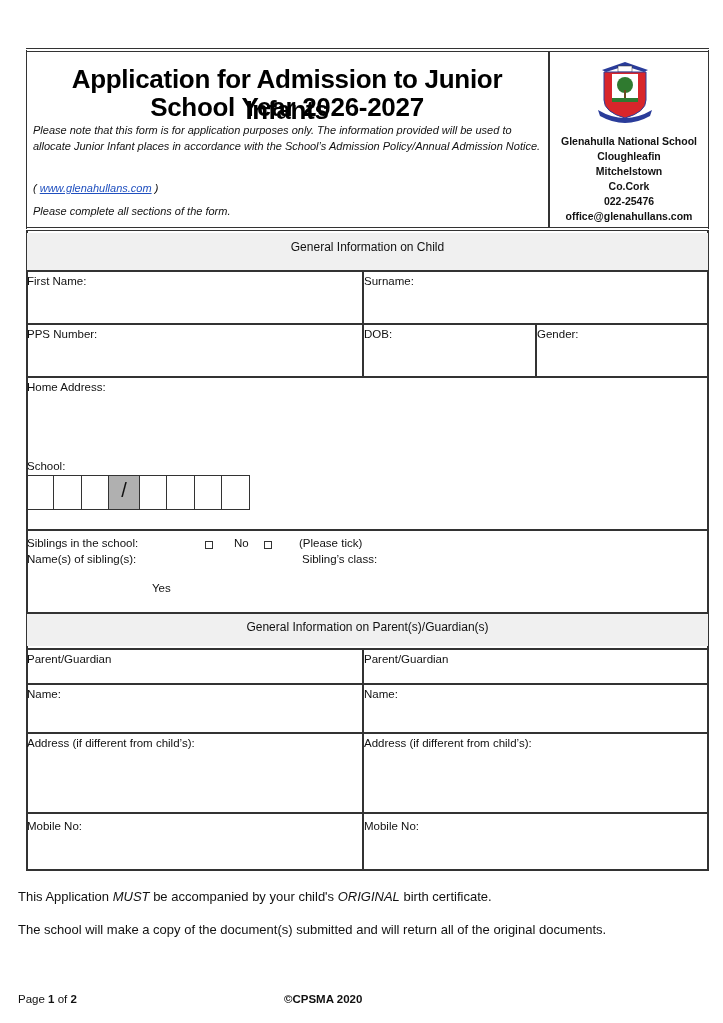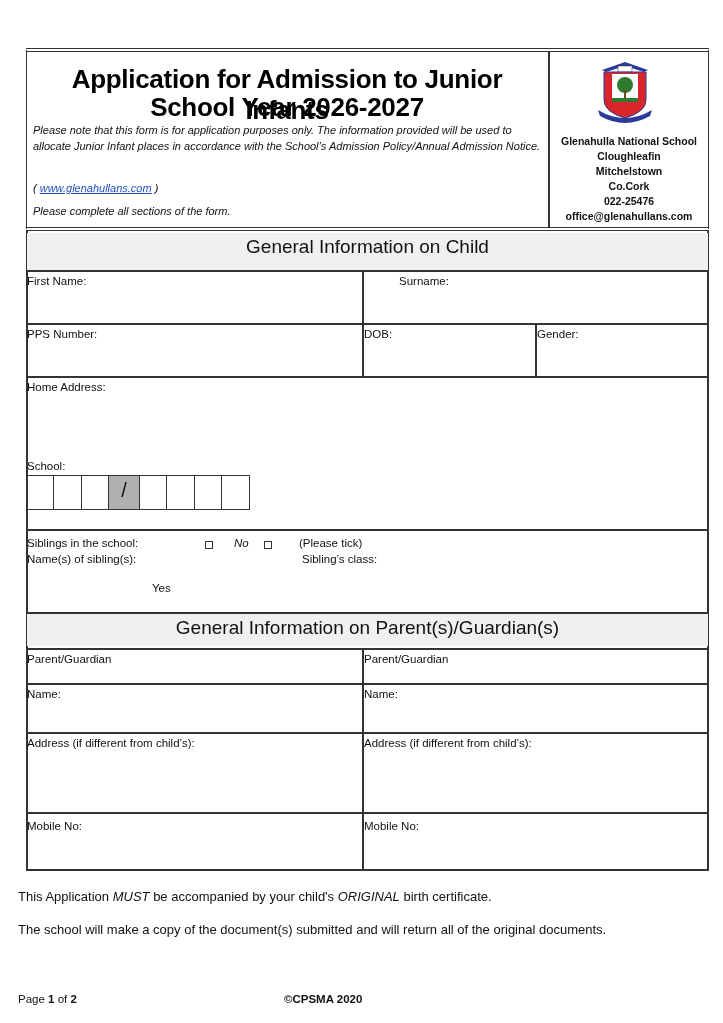--- a/index.html
+++ b/index.html
@@ -31,21 +31,21 @@
     position: absolute; left: 550px; top: 134px; width: 158px; text-align: center;
     font-weight: bold; font-size: 10.5px; line-height: 15px; color: #111;
   }
 
   
   .frame-left { position: absolute; left: 26px; top: 231px; width: 1.5px; height: 640px; background: #333; }
   .frame-right { position: absolute; left: 707px; top: 231px; width: 1.5px; height: 640px; background: #333; }
 
   .section-head {
     position: absolute; left: 27px; width: 681px; background: #f0f0f0; text-align: center;
-    font-size: 19px; color: #111;
+    font-size: 12px; color: #111;
   }
   .hline { position: absolute; height: 1.5px; background: #333; }
   .vline { position: absolute; width: 1.5px; background: #333; }
 
   .label { position: absolute; font-size: 11.5px; color: #111; white-space: nowrap; }
 
   .eircode { position: absolute; left: 26px; top: 475px; height: 35px; display: flex; border: 1.5px solid #333; }
   .eircode .box { height: 100%; border-right: 1.5px solid #333; }
   .eircode .box:last-child { border-right: none; }
   .eircode .box.sep { background: #b0b0b0; position: relative; }
@@ -95,21 +95,21 @@
 
 <div class="frame-left"></div>
 <div class="frame-right"></div>
 
 <div class="section-head" style="top:233px; height:37px; line-height:28px;">General Information on Child</div>
 <div class="hline" style="left:26px; top:270px; width:683px;"></div>
 
 <div class="label" style="left:27px; top:275px;">First Name:</div>
 <div class="abs" style="left:28px; top:272px; width:334px; height:51px;"></div>
 <div class="vline" style="left:362px; top:270px; height:107px;"></div>
-<div class="label" style="left:364px; top:275px;padding-left:35px;">Surname:</div>
+<div class="label" style="left:364px; top:275px;">Surname:</div>
 <div class="abs" style="left:364px; top:272px; width:343px; height:51px;"></div>
 <div class="hline" style="left:26px; top:323px; width:683px;"></div>
 
 <div class="label" style="left:27px; top:328px;">PPS Number:</div>
 <div class="abs" style="left:28px; top:325px; width:334px; height:51px;"></div>
 <div class="label" style="left:364px; top:328px;">DOB:</div>
 <div class="abs" style="left:364px; top:325px; width:171px; height:51px;"></div>
 <div class="vline" style="left:535px; top:323px; height:54px;"></div>
 <div class="label" style="left:537px; top:328px;">Gender:</div>
 <div class="abs" style="left:537px; top:325px; width:170px; height:51px;"></div>
@@ -129,21 +129,21 @@
   <div class="box" style="width:27px;"></div>
   <div class="box" style="width:28px;"></div>
   <div class="box" style="width:27px;"></div>
   <div class="box" style="width:27px;"></div>
 </div>
 <div class="hline" style="left:26px; top:529px; width:683px;"></div>
 
 <div class="label" style="left:27px; top:537px;">Siblings in the school:</div>
 <div class="label" style="left:152px; top:537px;margin-top:45px;">Yes</div>
 <div class="label" style="left:205px; top:538px;"><span class="checkbox-glyph"></span></div>
-<div class="label" style="left:234px; top:537px;font-style:italic;">No</div>
+<div class="label" style="left:234px; top:537px;">No</div>
 <div class="label" style="left:264px; top:538px;"><span class="checkbox-glyph"></span></div>
 <div class="label" style="left:299px; top:537px;">(Please tick)</div>
 <div class="label" style="left:27px; top:553px;">Name(s) of sibling(s):</div>
 <div class="abs" style="left:28px; top:568px; width:270px; height:42px;"></div>
 <div class="label" style="left:302px; top:553px;">Sibling’s class:</div>
 <div class="abs" style="left:302px; top:568px; width:404px; height:42px;"></div>
 <div class="hline" style="left:26px; top:612px; width:683px;"></div>
 
 <div class="section-head" style="top:614px; height:32px; line-height:27px;">General Information on Parent(s)/Guardian(s)</div>
 <div class="hline" style="left:26px; top:648px; width:683px;"></div>

